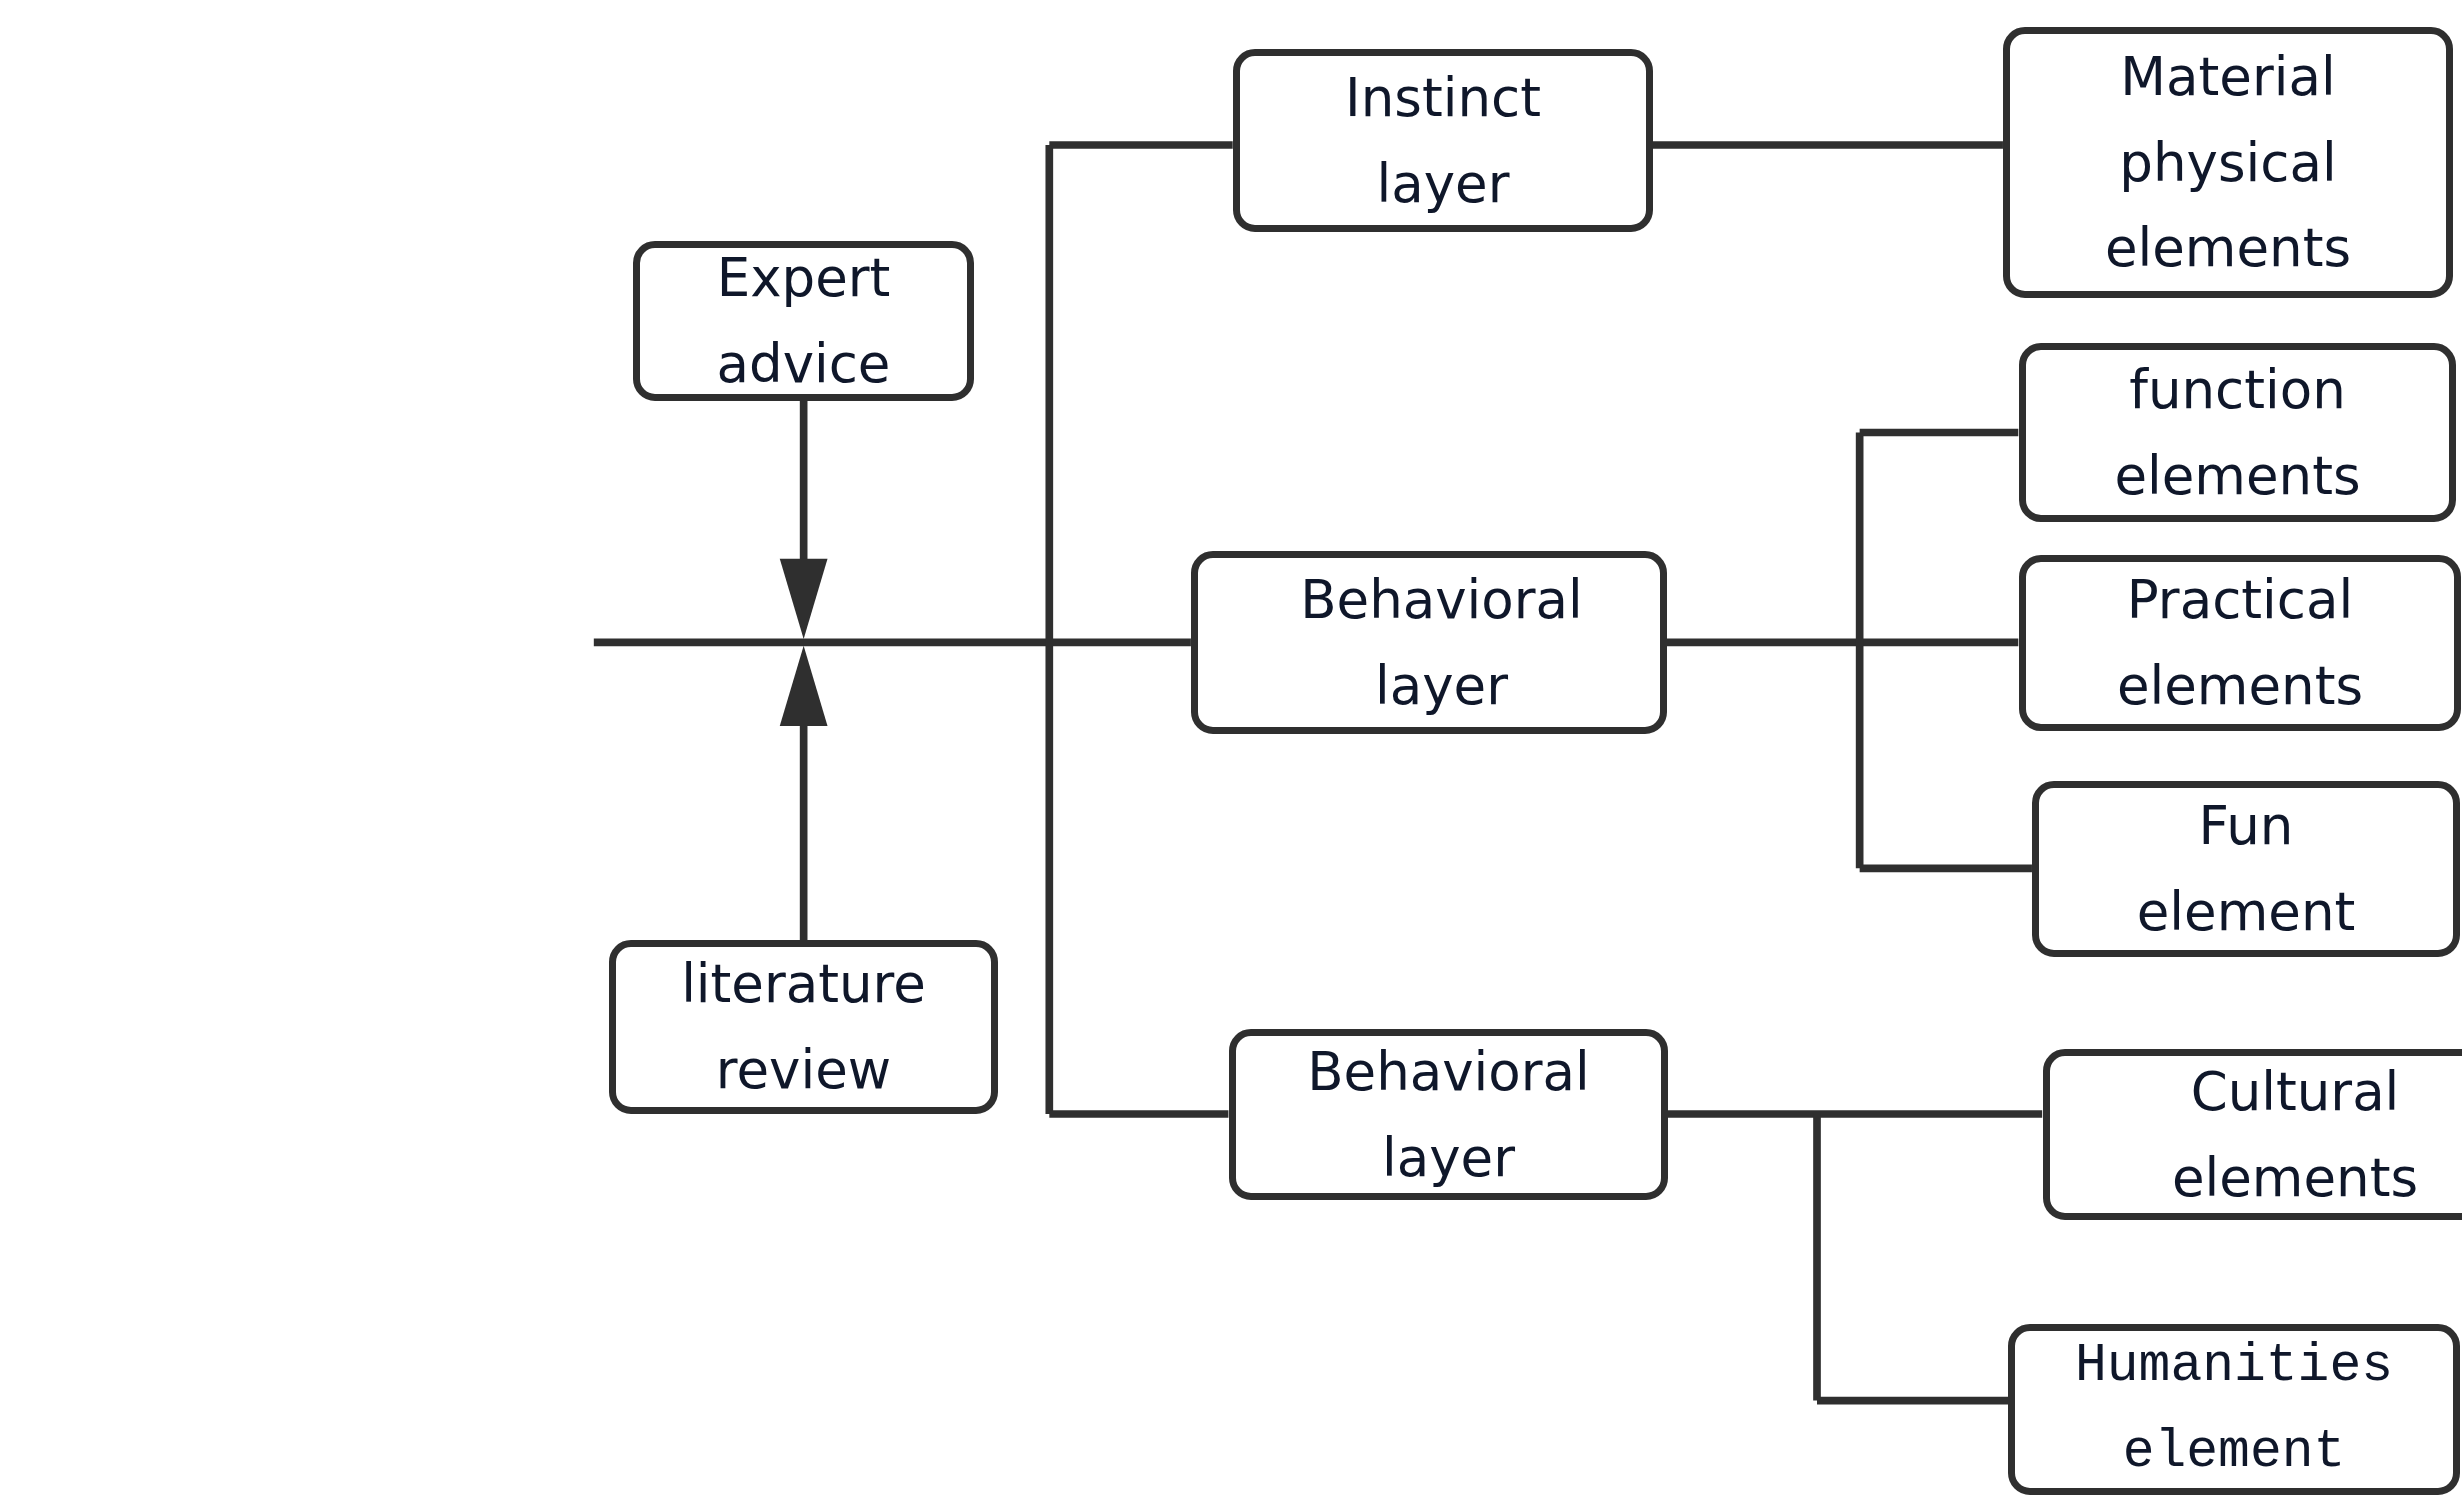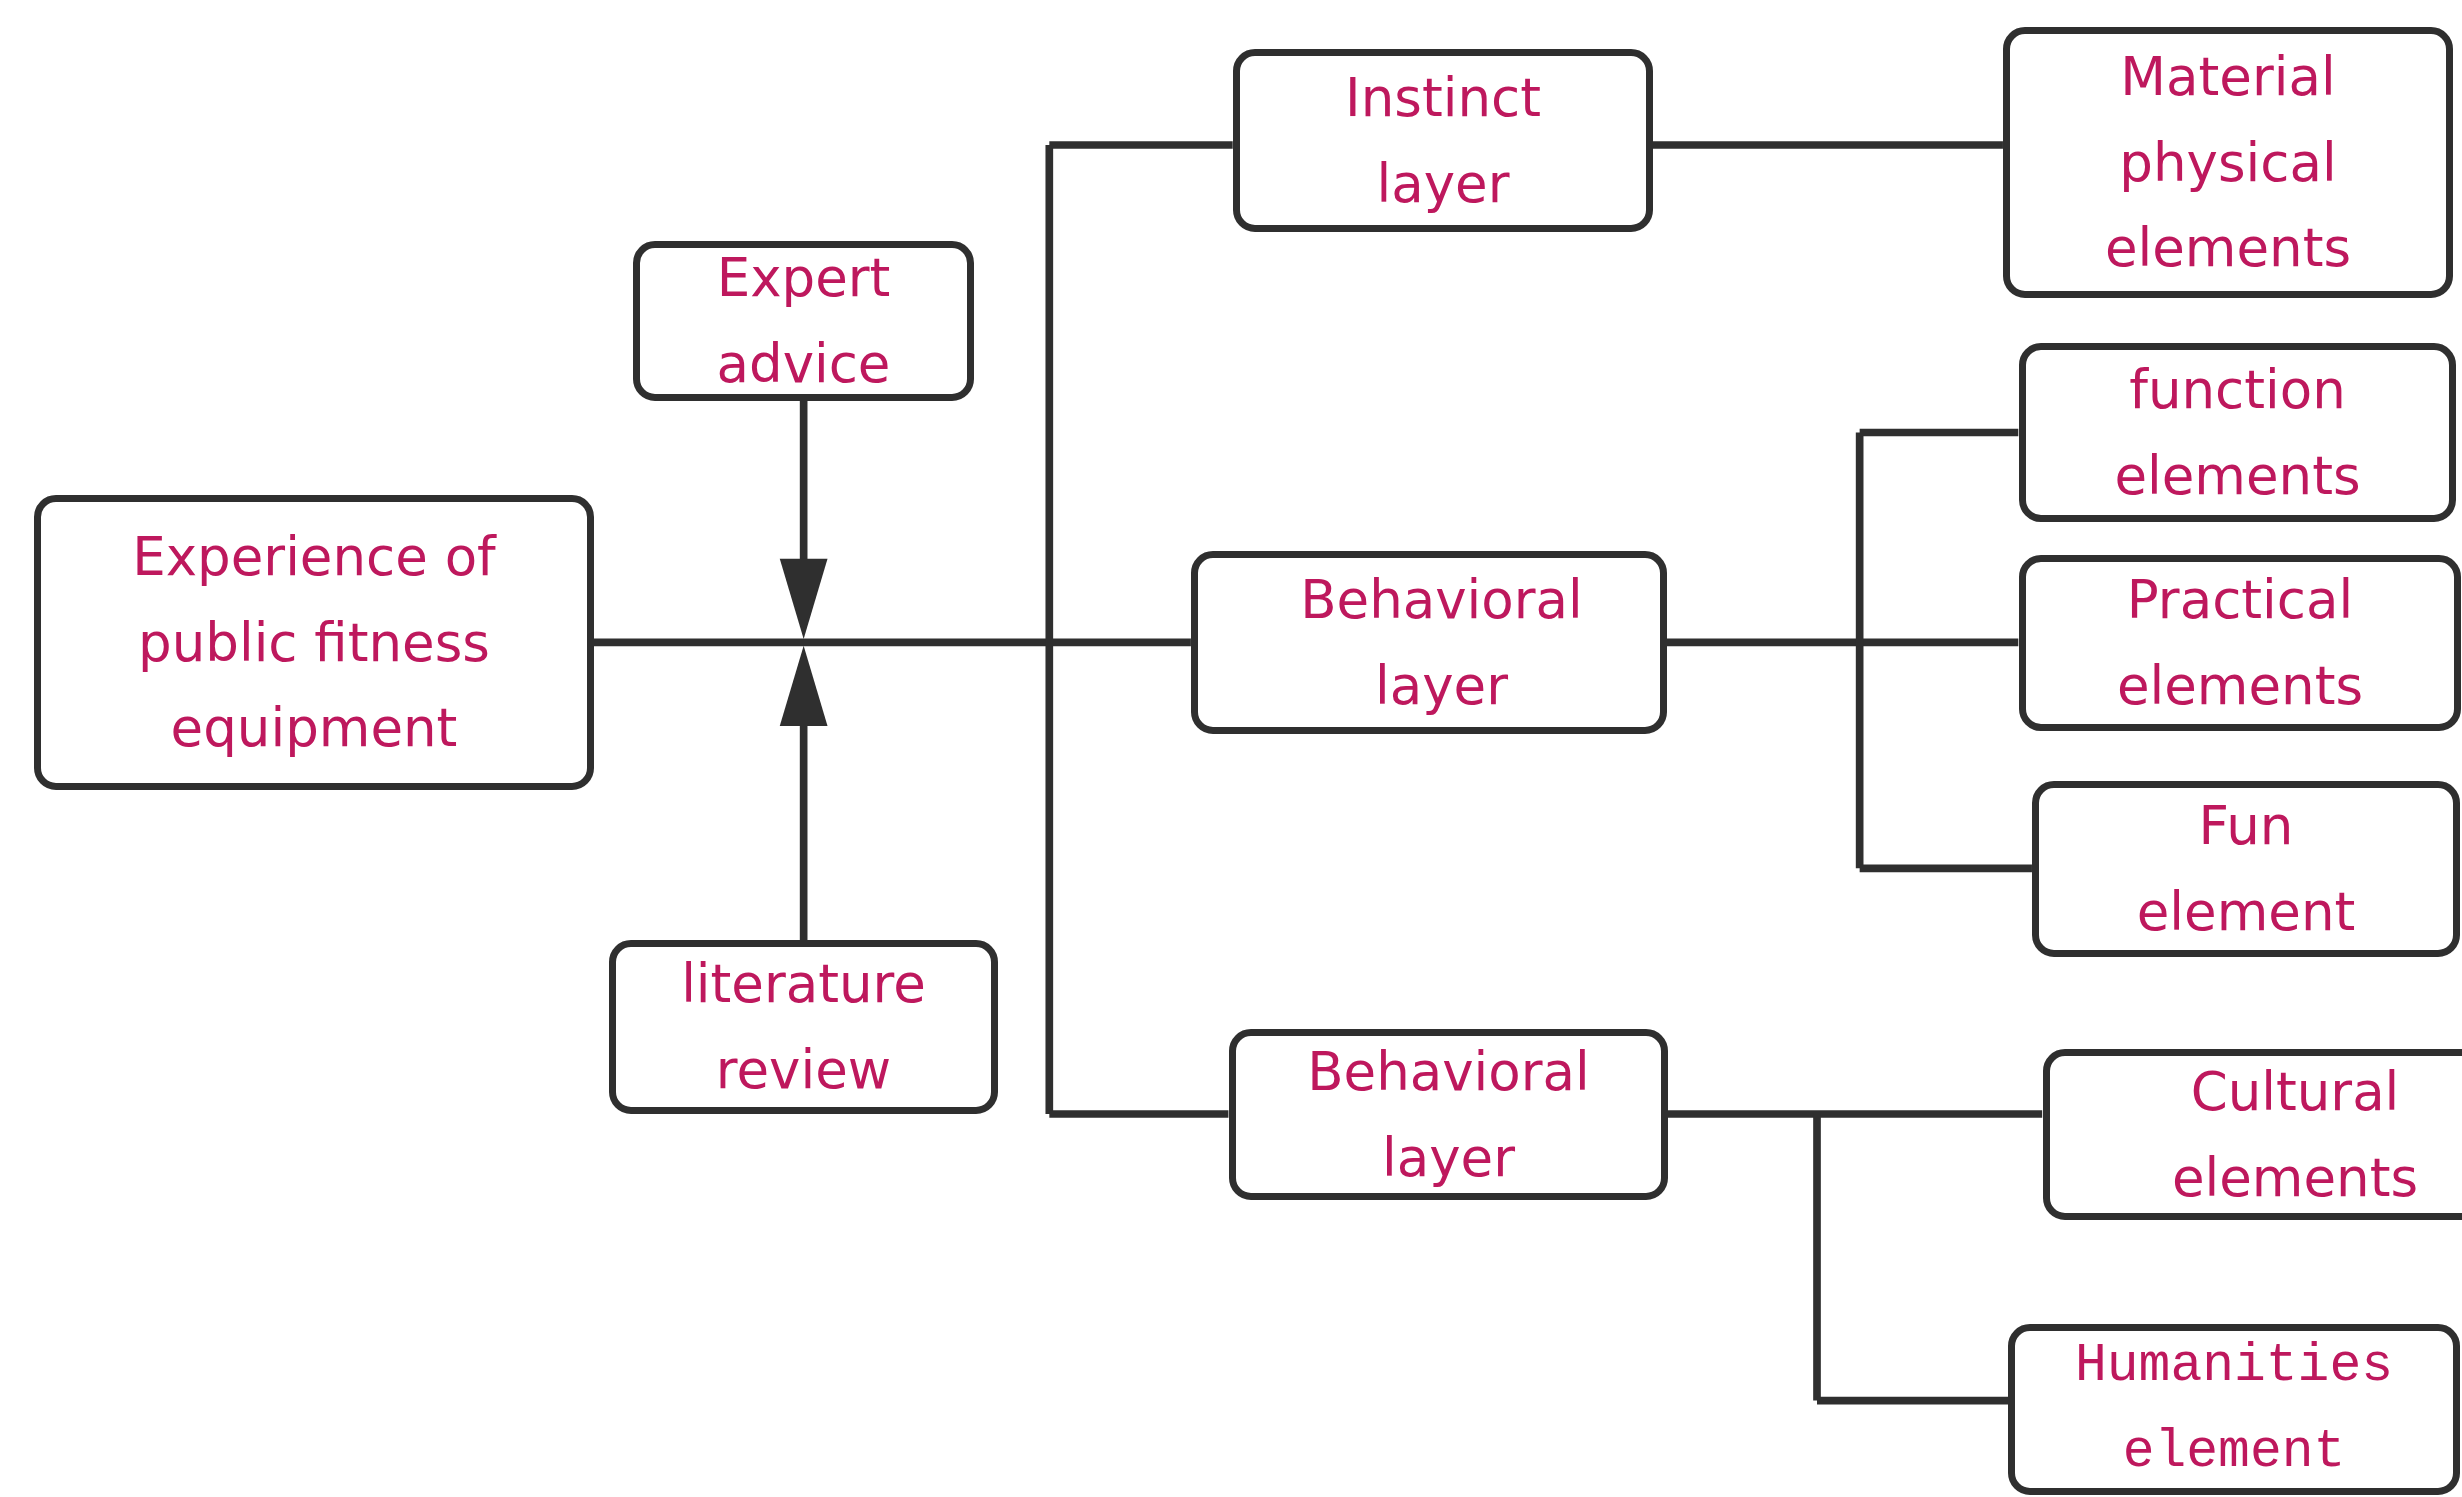--- a/index.html
+++ b/index.html
@@ -28,21 +28,21 @@
     background: #ffffff;
     border: 7.7px solid #2f2f2f;
     border-radius: 22px;
     display: flex;
     align-items: center;
     justify-content: center;
     text-align: center;
     white-space: pre-line;
     font-size: 53px;
     line-height: 1.62;
-    color: #be185d;
+    color: #0f172a;
   }
   
   .n-experience  { left: 34px;   top: 495px;  width: 560px; height: 295px; }
   .n-expert      { left: 633px;  top: 241px;  width: 341px; height: 160px; }
   .n-literature  { left: 609px;  top: 940px; width: 389px; height: 174px; }
   .n-instinct    { left: 1233px; top: 49px;   width: 420px; height: 183px; }
   .n-material    { left: 2003px; top: 27px;   width: 450px; height: 271px; }
   .n-behavioral  { left: 1191px; top: 551px;  width: 476px; height: 183px; padding-left: 25px; }
   .n-function    { left: 2019px; top: 343px;  width: 437px; height: 179px; }
   .n-practical   { left: 2019px; top: 555px;  width: 442px; height: 176px; }
@@ -90,23 +90,20 @@
     <line class="wire" x1="2130" y1="1306" x2="2130" y2="1642"></line>
     <line class="wire" x1="2130" y1="1642" x2="2354" y2="1642"></line>
 
     <line class="wire" x1="942" y1="470" x2="942" y2="662"></line>
     <polygon class="arrowhead" points="942,749 914,655 970,655"></polygon>
 
     <line class="wire" x1="942" y1="1102" x2="942" y2="848"></line>
     <polygon class="arrowhead" points="942,757 914,851 970,851"></polygon>
   </svg>
 
-  <div class="node n-experience">Experience of
-public fitness
-equipment</div>
   <div class="node n-literature">literature
 review</div>
   <div class="node n-expert">Expert
 advice</div>
   <div class="node n-instinct">Instinct
 layer</div>
   <div class="node n-material">Material
 physical
 elements</div>
   <div class="node n-behavioral">Behavioral

